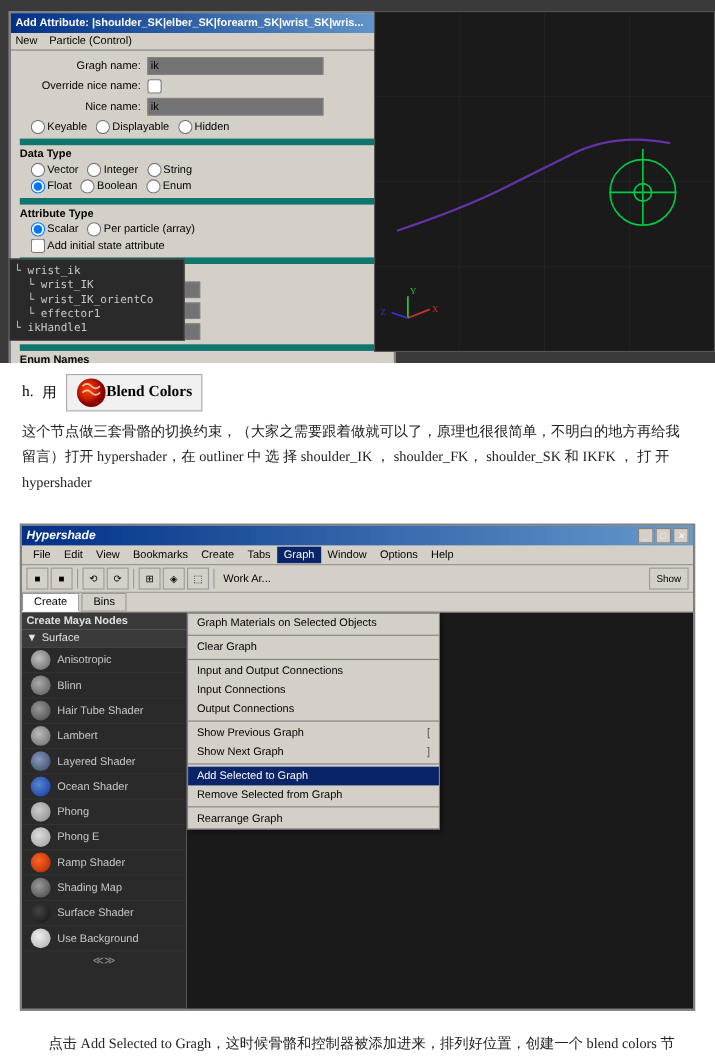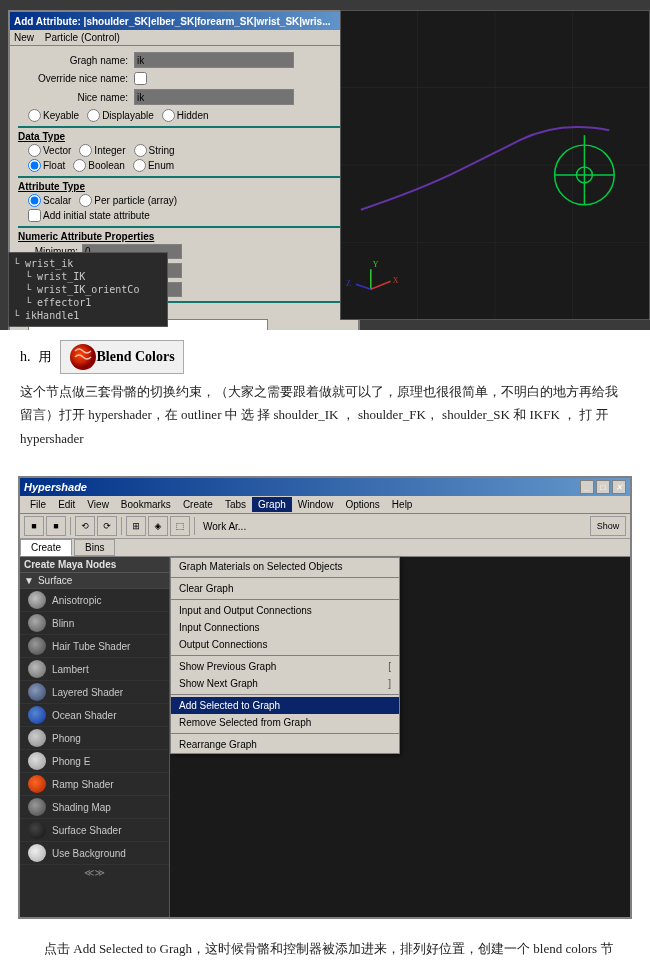--- a/index.html
+++ b/index.html
@@ -81,23 +81,22 @@
       height: 16px;
       background: #737373;
       border: 1px solid #808080;
       font-size: 10px;
       padding: 0 2px;
     }
     .dialog-section {
       font-weight: bold;
       font-size: 10px;
       margin: 4px 0 2px 0;
-      border-top: 2px solid #0f766e;
+      border-top: 6px solid #0f766e;
       padding-top: 3px;
-      text-decoration: underline;
     }
     .radio-row {
       display: flex;
       align-items: center;
       gap: 8px;
       margin-bottom: 2px;
       font-size: 10px;
       padding-left: 10px;
     }
     .radio-row label { display: flex; align-items: center; gap: 2px; }
@@ -127,21 +126,21 @@
       right: 0;
       width: 310px;
       height: 310px;
       background: #1a1a1a;
       border: 1px solid #555;
     }
 
     
     .outliner {
       position: absolute;
-      bottom: 3px;
+      bottom: 20px;
       left: 8px;
       width: 160px;
       background: #2a2a2a;
       border: 1px solid #555;
       font-family: monospace;
       font-size: 10px;
       color: #c8c8c8;
       padding: 4px;
     }
     .outliner-item {

